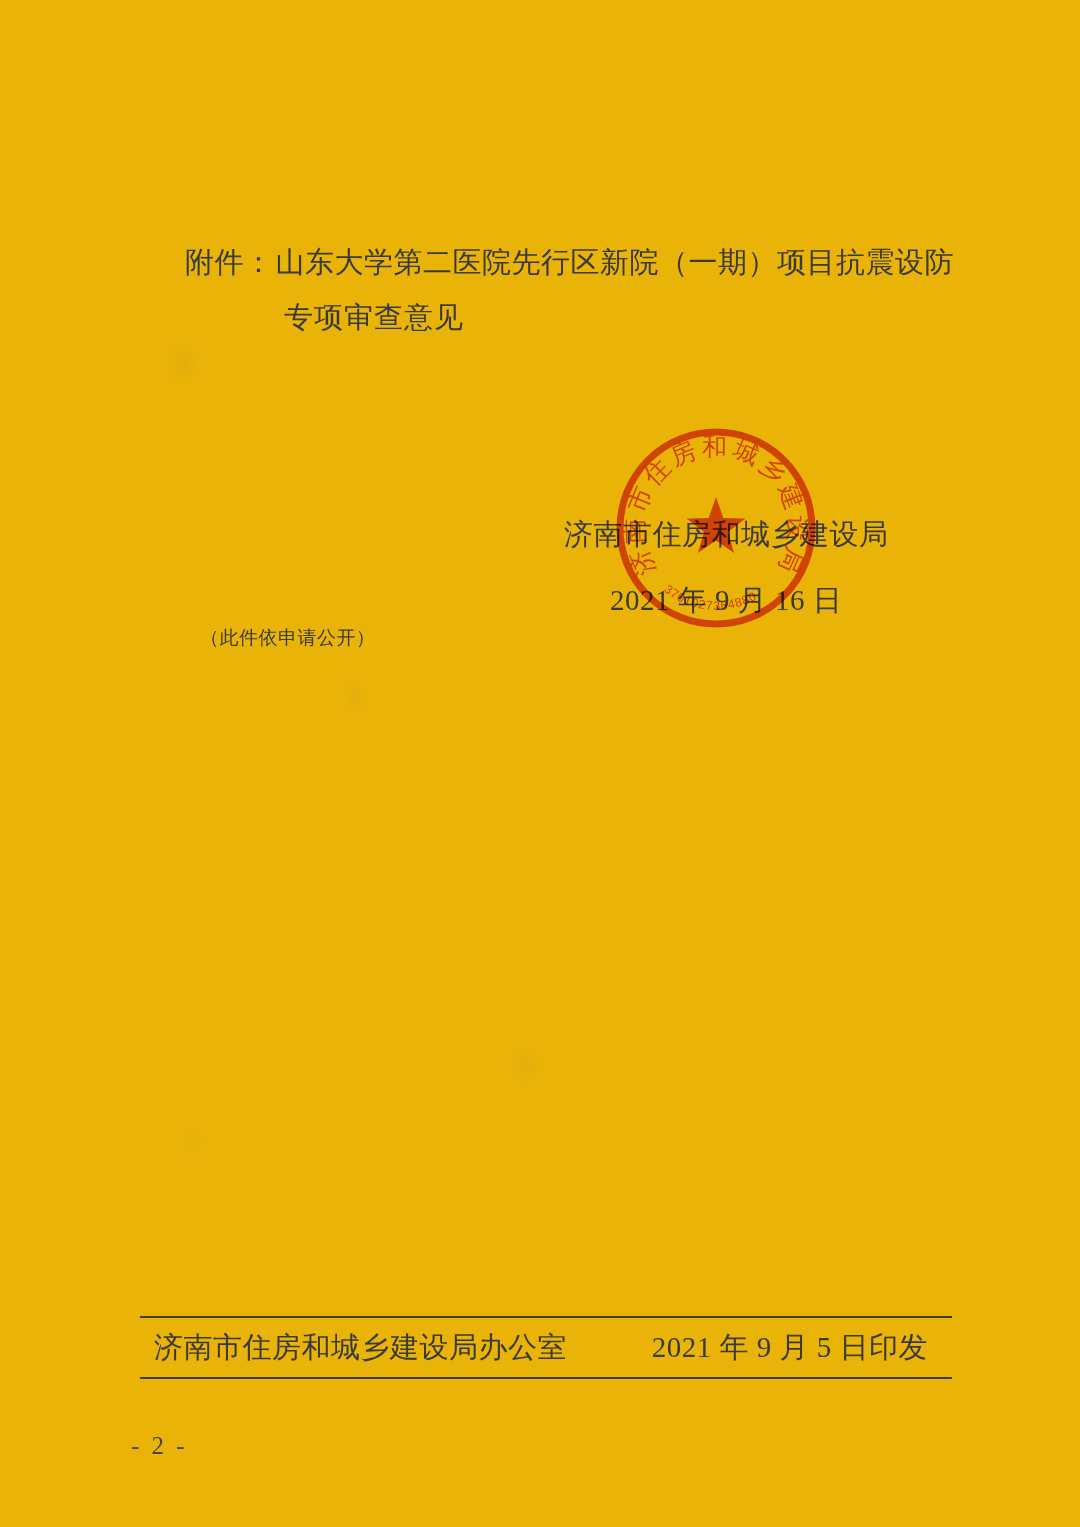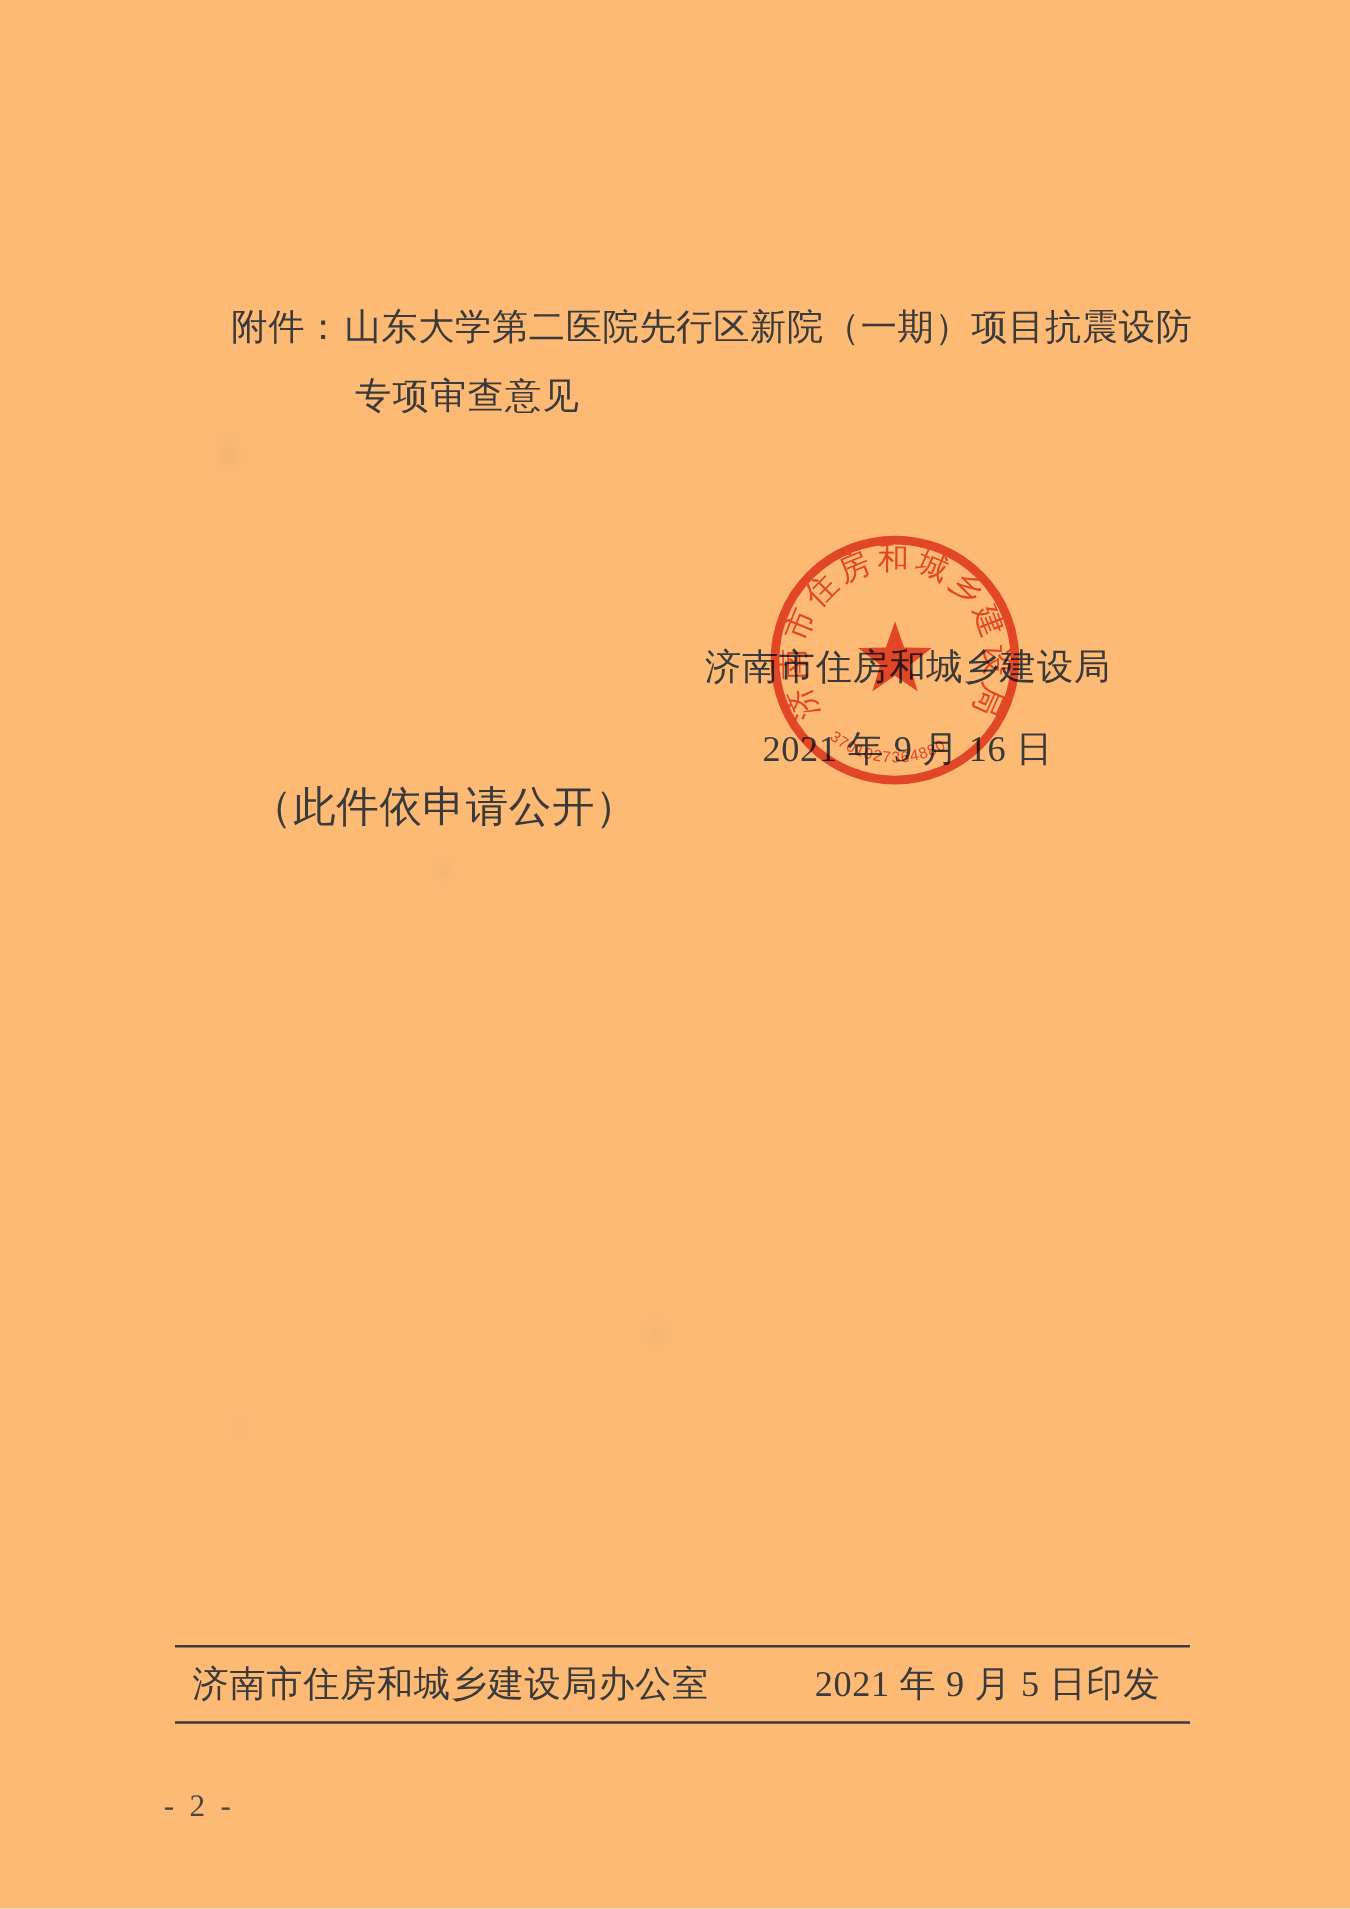--- a/index.html
+++ b/index.html
@@ -4,21 +4,21 @@
 <style>
   html, body {
     margin: 0;
     padding: 0;
     background: #ffffff;
   }
   .page {
     position: relative;
     width: 1080px;
     height: 1527px;
-    background: #fdba74;
+    background: #eab308;
     overflow: hidden;
     font-family: "Liberation Serif", "DejaVu Serif", serif;
     color: #3a3a3a;
   }
   .txt {
     position: absolute;
     white-space: nowrap;
     line-height: 1.2;
   }
   .attachment-line1 {
@@ -42,21 +42,21 @@
   }
   .sig-date {
     left: 610px;
     top: 583px;
     font-size: 29px;
     letter-spacing: 0.5px;
   }
   .disclosure-note {
     left: 200px;
     top: 627px;
-    font-size: 34px;
+    font-size: 19px;
     letter-spacing: 0.5px;
   }
   
   .seal {
     position: absolute;
     left: 612px;
     top: 424px;
     width: 208px;
     height: 208px;
     mix-blend-mode: multiply;

